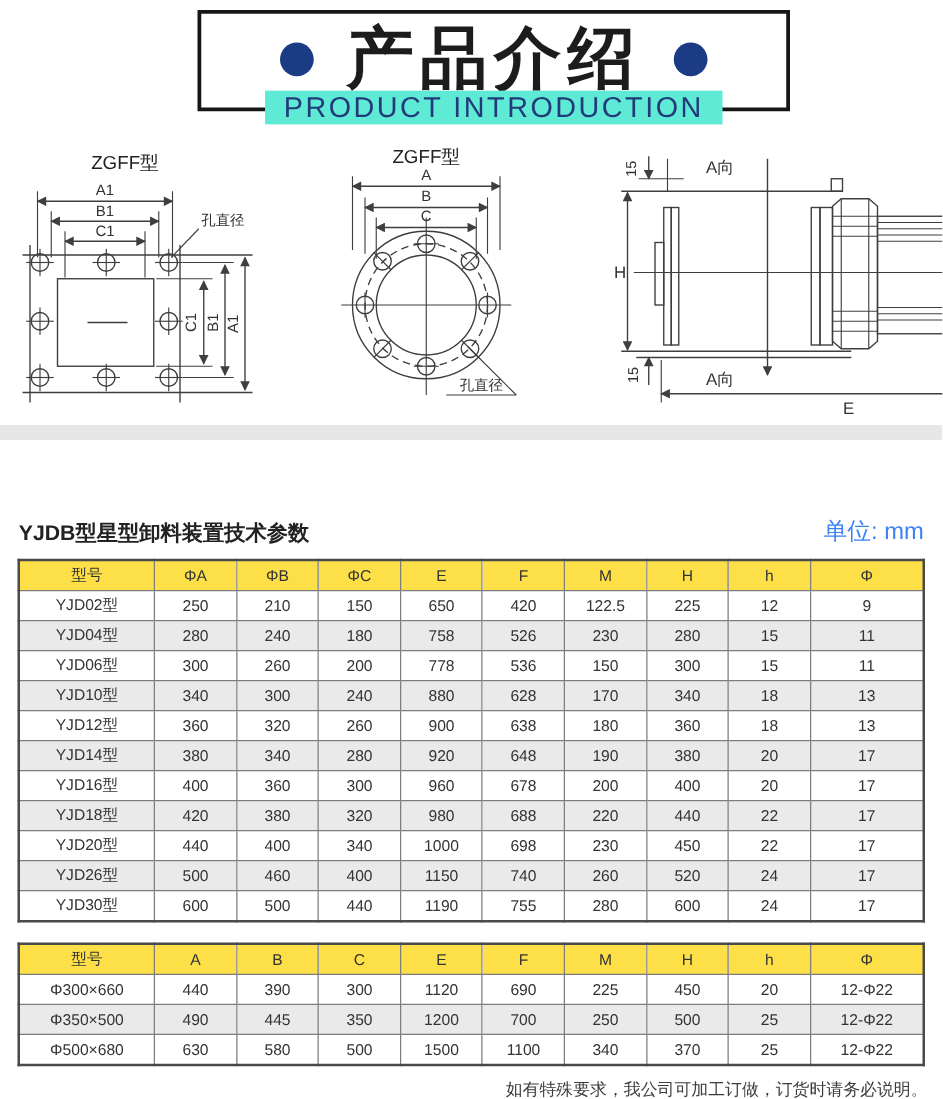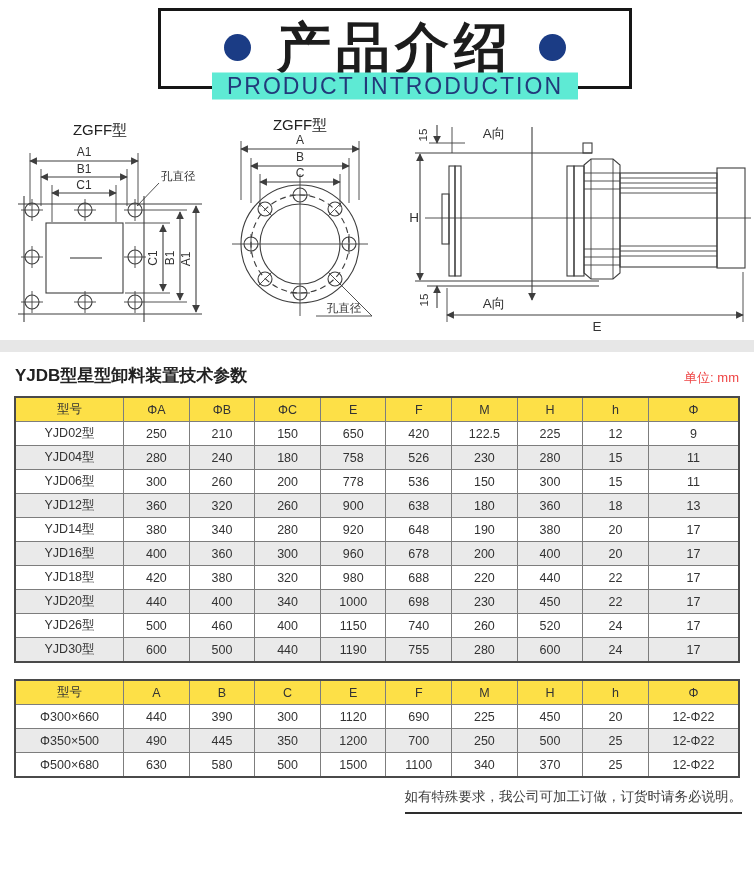--- a/index.html
+++ b/index.html
@@ -8,34 +8,34 @@
 
   
   .hdr { position:relative; height:110px;text-decoration:underline; }
   .hdr-box { position:absolute; left:158px; top:8px; width:468px; height:75px; border:3px solid #161616; }
   .hdr-row { display:flex; align-items:center; justify-content:center; gap:26px; margin-top:8px; }
   .dot { width:27px; height:27px; border-radius:50%; background:#1b3c85; flex:0 0 auto; }
   .title-cn { margin:0; font-size:54px; line-height:1.05; font-weight:900; letter-spacing:5px; color:#1c1c1c; white-space:nowrap; }
   .title-en { position:absolute; left:50%; bottom:0; transform:translate(-50%,50%); background:#5eead4; padding:0 15px; font-size:23px; letter-spacing:2px; color:#223a7a; white-space:nowrap; font-weight:500; }
 
   
-  .diagrams { display:flex; height:230px; }
+  .diagrams { display:flex; height:230px;gap:41px; }
   .dg { display:block; flex:0 0 auto; }
   .dg line,.dg rect,.dg circle,.dg polygon,.dg polyline { fill:none; stroke:#3e3e3e; stroke-width:1.1; }
   .dg .thin { stroke-width:0.9; }
   .dg text { fill:#333; stroke:none; font-size:12px; font-family:"Liberation Sans", sans-serif; }
   .dg .tt { font-size:15px; fill:#222; }
   .dg .cjk { font-size:11.5px; }
   .dg .big { font-size:13.5px; }
 
   
   .divider { height:12px; background:#e7e7e7; }
-  .sec-head { display:flex; justify-content:space-between; align-items:flex-end; padding:12px 15px 7px 15px; }
+  .sec-head { display:flex; justify-content:space-between; align-items:flex-end; padding:12px 15px 7px 15px;margin-top:48px; }
   .sec-title { font-size:17px; font-weight:600; color:#222; }
-  .sec-unit { font-size:13px; color:#ef4444; }
+  .sec-unit { font-size:19px; color:#3b82f6; }
 
   
   .tbl { border-collapse:collapse; width:726px; margin:2px auto 0 auto; table-layout:fixed; border:2px solid #4a4a4a; }
   .tbl th,.tbl td { border:1px solid #7d7d7d; font-size:12.5px; color:#333; text-align:center; padding:3px 2px; height:17px; font-weight:normal; overflow:hidden; white-space:nowrap; }
   .tbl thead th { background:#fde047; }
   .tbl tbody tr:nth-child(even) { background:#eaeaea; }
   .tbl2 { margin-top:16px; }
 
   
   .footer { display:flex; justify-content:flex-end; padding:10px 12px 0 0; }
@@ -293,20 +293,32 @@
           <td>260</td>
           <td>200</td>
           <td>778</td>
           <td>536</td>
           <td>150</td>
           <td>300</td>
           <td>15</td>
           <td>11</td>
         </tr>
         <tr>
+          <td>YJD10型</td>
+          <td>340</td>
+          <td>300</td>
+          <td>240</td>
+          <td>880</td>
+          <td>628</td>
+          <td>170</td>
+          <td>340</td>
+          <td>18</td>
+          <td>13</td>
+        </tr>
+        <tr>
           <td>YJD12型</td>
           <td>360</td>
           <td>320</td>
           <td>260</td>
           <td>900</td>
           <td>638</td>
           <td>180</td>
           <td>360</td>
           <td>18</td>
           <td>13</td>

